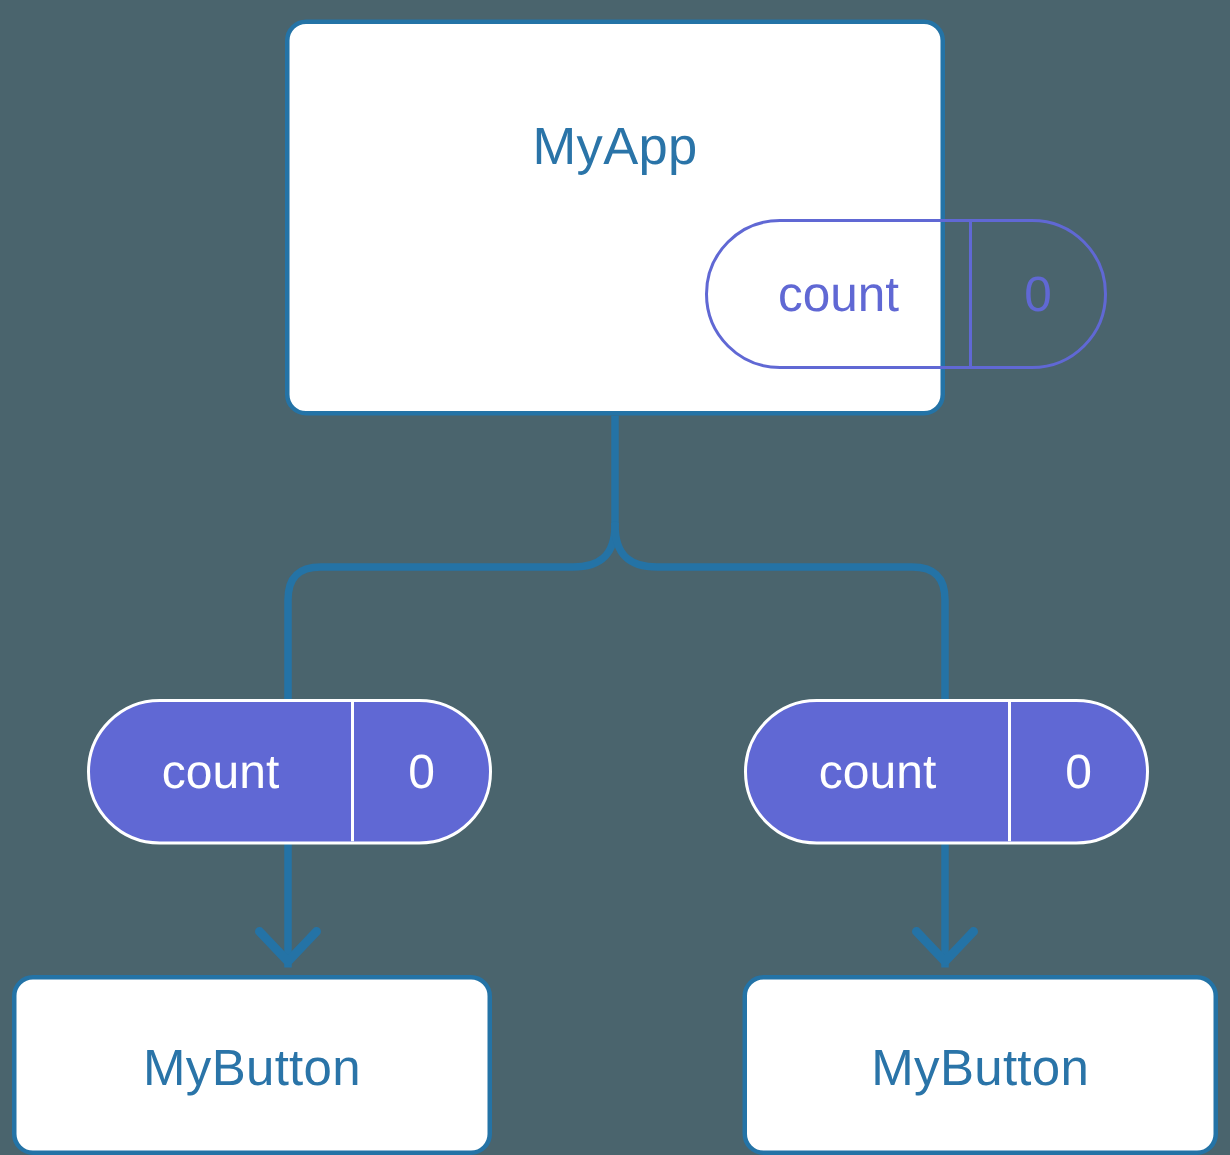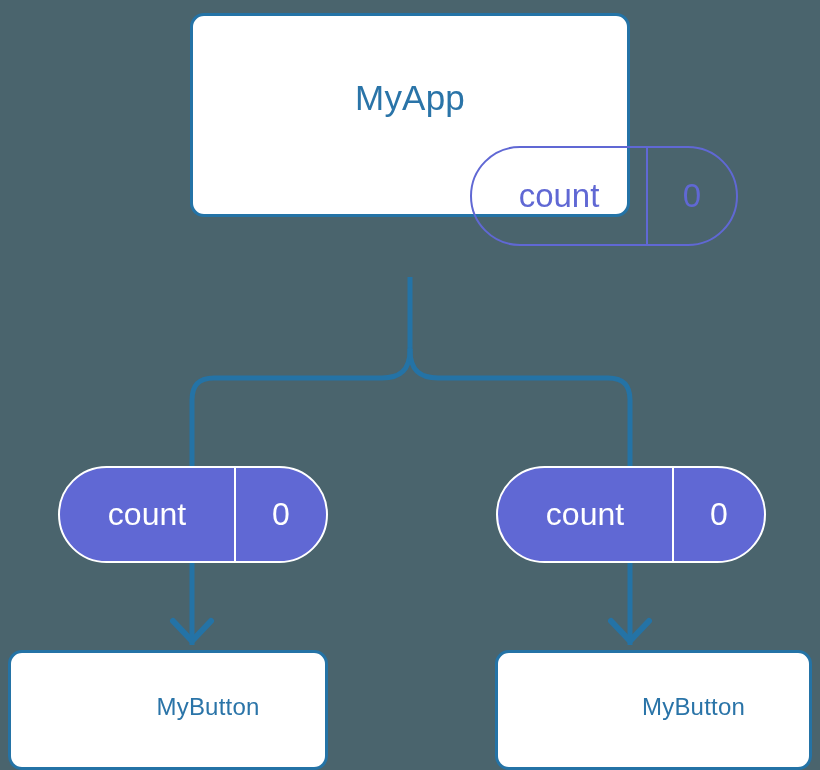--- a/index.html
+++ b/index.html
@@ -38,32 +38,31 @@
   .node-title {
     position: absolute;
     left: 0;
     width: 100%;
     text-align: center;
     color: #2a74a8;
     letter-spacing: 0.2px;
     white-space: nowrap;
   }
 
-  #app-box { left: 190px; top: 13px; width: 440px; height: 204px; text-decoration: underline; }
+  #app-box { left: 190px; top: 13px; width: 440px; height: 264px; text-decoration: underline; }
   #app-title {
     top: 62px;
     font-size: 35px;
   }
 
   #btn-box-left  { left: 8px;   top: 650px; width: 320px; height: 120px; }
   #btn-box-right { left: 495px; top: 650px; width: 317px; height: 120px; }
   .btn-title {
     top: 40px;
-    font-size: 24px;
-    margin-left: 40px;
+    font-size: 34px;
   }
 
   
   .pill {
     position: absolute;
     box-sizing: border-box;
     display: flex;
     align-items: stretch;
     border-radius: 999px;
     overflow: hidden;

